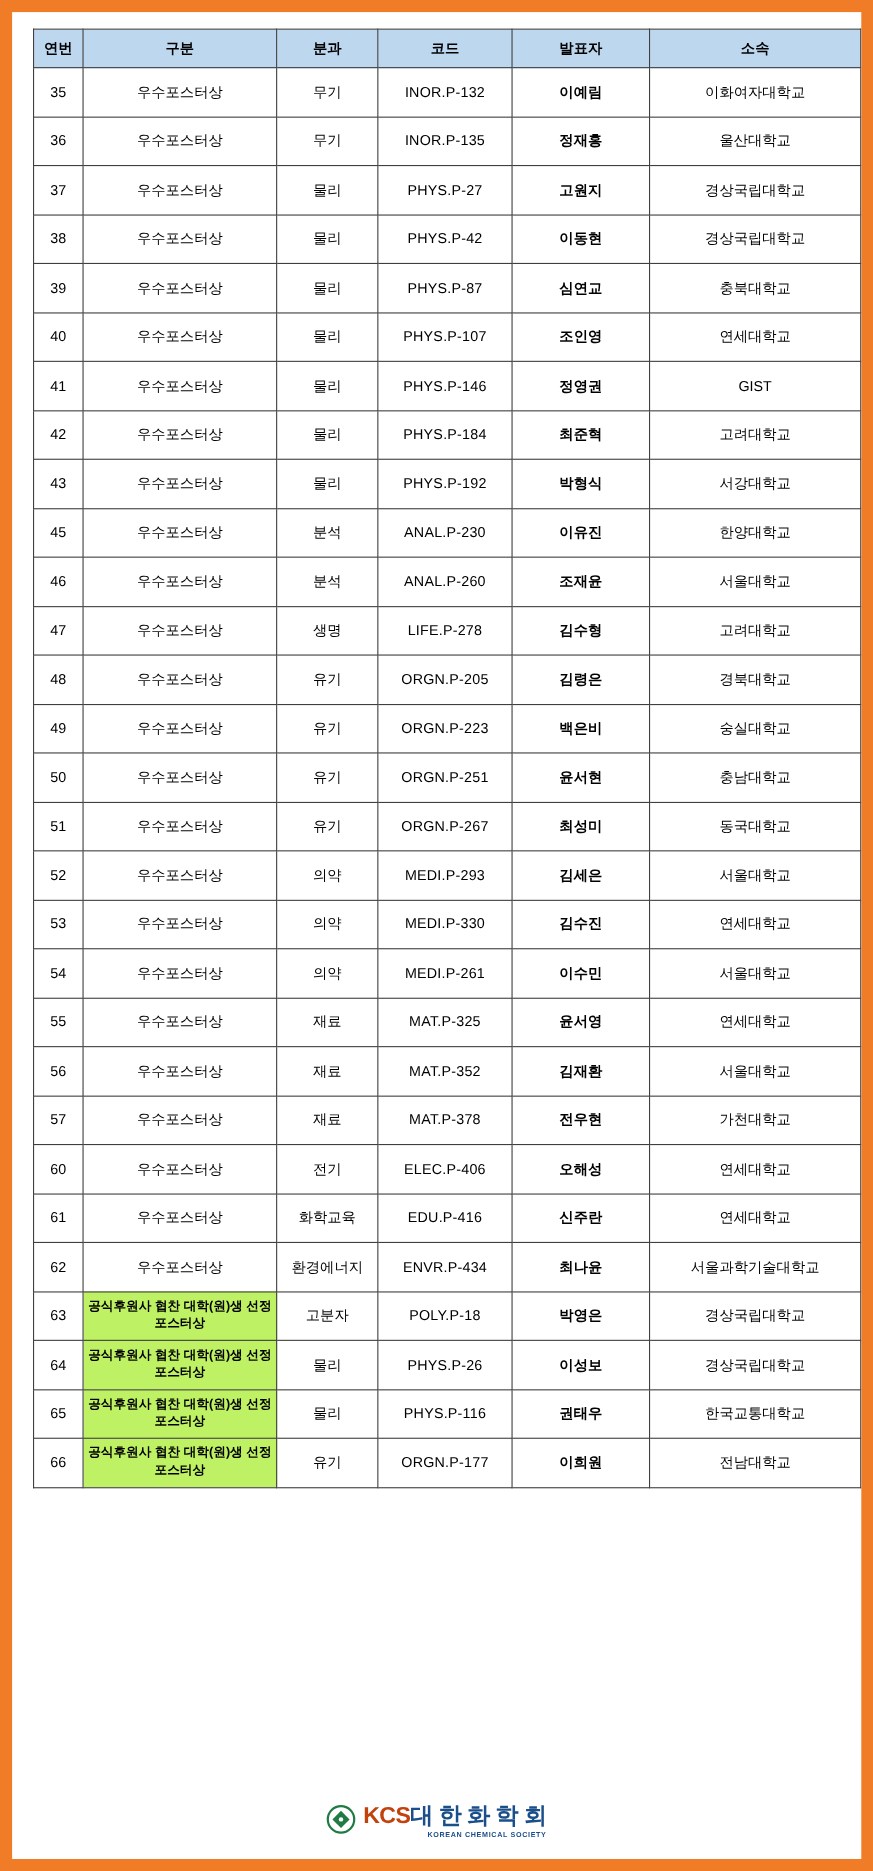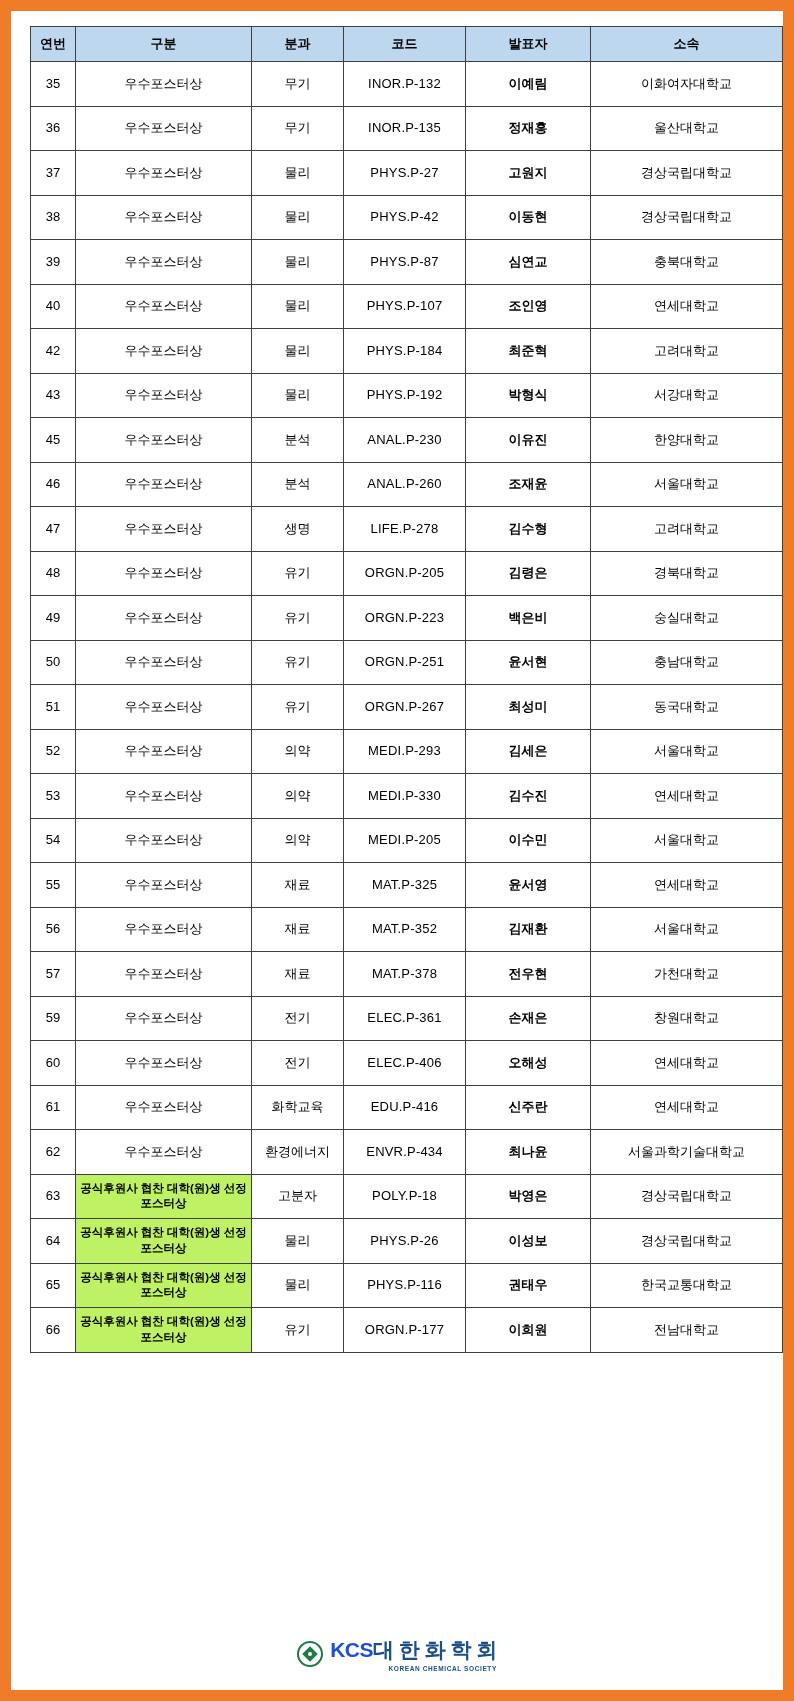--- a/index.html
+++ b/index.html
@@ -115,21 +115,21 @@
     background: #ffffff;
     border-radius: 50%;
   }
   .kcs-text {
     font-size: 21px;
     font-weight: bold;
     color: #1b4f8a;
     letter-spacing: -0.5px;
   }
   .kcs-text .kcs-abbr {
-    color: #1d4ed8;
+    color: #c2410c;
   }
   .kcs-sub {
     display: block;
     font-size: 6.5px;
     font-weight: bold;
     letter-spacing: 0.6px;
     color: #1b4f8a;
     margin-top: 1px;
     text-align: right;
   }
@@ -202,20 +202,28 @@
           </tr>
           <tr>
             <td class="no">40</td>
             <td class="div">우수포스터상</td>
             <td class="sub">물리</td>
             <td class="code">PHYS.P-107</td>
             <td class="pres">조인영</td>
             <td class="aff">연세대학교</td>
           </tr>
           <tr>
+            <td class="no">41</td>
+            <td class="div">우수포스터상</td>
+            <td class="sub">물리</td>
+            <td class="code">PHYS.P-146</td>
+            <td class="pres">정영권</td>
+            <td class="aff">GIST</td>
+          </tr>
+          <tr>
             <td class="no">42</td>
             <td class="div">우수포스터상</td>
             <td class="sub">물리</td>
             <td class="code">PHYS.P-184</td>
             <td class="pres">최준혁</td>
             <td class="aff">고려대학교</td>
           </tr>
           <tr>
             <td class="no">43</td>
             <td class="div">우수포스터상</td>
@@ -293,21 +301,21 @@
             <td class="div">우수포스터상</td>
             <td class="sub">의약</td>
             <td class="code">MEDI.P-330</td>
             <td class="pres">김수진</td>
             <td class="aff">연세대학교</td>
           </tr>
           <tr>
             <td class="no">54</td>
             <td class="div">우수포스터상</td>
             <td class="sub">의약</td>
-            <td class="code">MEDI.P-205</td>
+            <td class="code">MEDI.P-261</td>
             <td class="pres">이수민</td>
             <td class="aff">서울대학교</td>
           </tr>
           <tr>
             <td class="no">55</td>
             <td class="div">우수포스터상</td>
             <td class="sub">재료</td>
             <td class="code">MAT.P-325</td>
             <td class="pres">윤서영</td>
             <td class="aff">연세대학교</td>
@@ -320,28 +328,20 @@
             <td class="pres">김재환</td>
             <td class="aff">서울대학교</td>
           </tr>
           <tr>
             <td class="no">57</td>
             <td class="div">우수포스터상</td>
             <td class="sub">재료</td>
             <td class="code">MAT.P-378</td>
             <td class="pres">전우현</td>
             <td class="aff">가천대학교</td>
-          </tr>
-          <tr>
-            <td class="no">59</td>
-            <td class="div">우수포스터상</td>
-            <td class="sub">전기</td>
-            <td class="code">ELEC.P-361</td>
-            <td class="pres">손재은</td>
-            <td class="aff">창원대학교</td>
           </tr>
           <tr>
             <td class="no">60</td>
             <td class="div">우수포스터상</td>
             <td class="sub">전기</td>
             <td class="code">ELEC.P-406</td>
             <td class="pres">오해성</td>
             <td class="aff">연세대학교</td>
           </tr>
           <tr>

